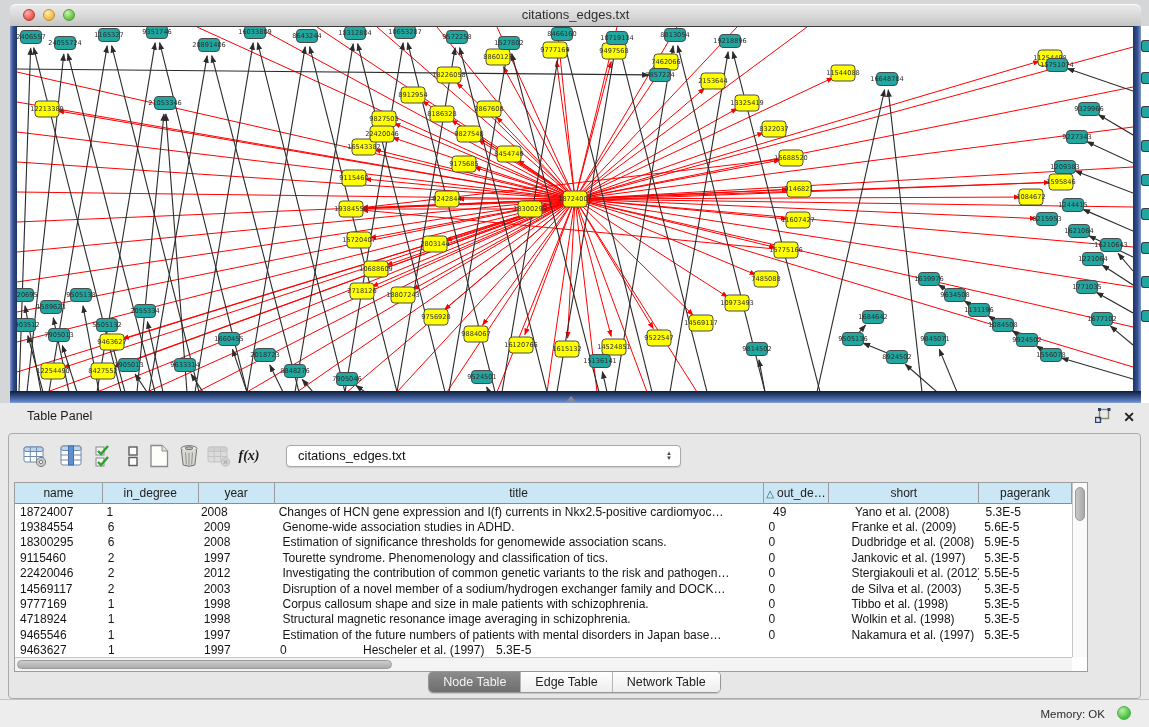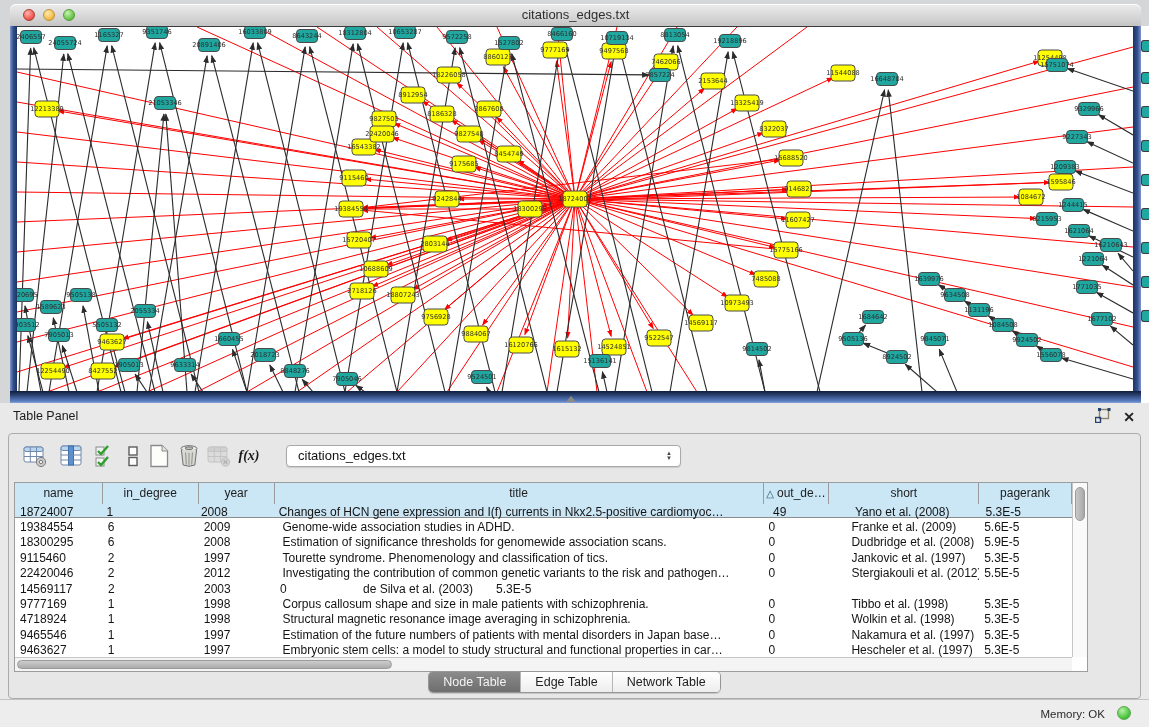--- a/index.html
+++ b/index.html
@@ -31,38 +31,38 @@
   
   .strip{position:absolute;left:1141px;top:26px;width:8px;height:377px;background:#fff;}
   .strip .frag{position:absolute;left:0;width:8px;height:12px;background:#1fa7a0;
     border:1px solid #3c3c3c;border-right:none;border-radius:3px 0 0 3px;box-sizing:border-box;}
   
   .splitter{position:absolute;left:566px;top:396px;width:0;height:0;
     border-left:5px solid transparent;border-right:5px solid transparent;border-bottom:6px solid #8a8a8a;}
   
   .table-panel{position:absolute;left:0;top:403px;width:1149px;height:324px;background:#e9e9e9;}
   .panel-titlebar{position:absolute;left:0;top:0;right:0;height:27px;font-size:12.5px;color:#1c1c1c;}
-  .panel-titlebar .ptitle{position:absolute;left:13px;top:6px;}
+  .panel-titlebar .ptitle{position:absolute;left:27px;top:6px;}
   .panel-actions{position:absolute;right:14px;top:5px;display:flex;gap:12px;align-items:center;}
   .xclose{font-size:14px;font-weight:bold;color:#222;cursor:default;line-height:16px;}
   .panel-body{position:absolute;left:8px;right:8px;top:30px;bottom:28px;
     background:#e7e7e7;border:1px solid #ababab;border-radius:4px;box-sizing:border-box;}
   
   .toolbar{position:absolute;left:4px;top:5px;height:36px;right:10px;}
   .tbtn{position:absolute;top:2px;width:28px;height:30px;display:flex;align-items:center;justify-content:center;}
   .fx{font-family:"Liberation Serif",serif;font-style:italic;font-size:14px;font-weight:bold;color:#1a1a1a;}
   .select{position:absolute;left:273px;top:6px;width:395px;height:22px;background:#fff;
     border:1px solid #a9a9a9;border-radius:4px;box-sizing:border-box;font-size:13px;color:#111;
     line-height:20px;padding-left:11px;box-shadow:0 1px 1px rgba(0,0,0,.12);}
   .select .stepper{position:absolute;right:8px;top:0;height:20px;display:flex;flex-direction:column;
     justify-content:center;font-size:6px;color:#444;line-height:5px;}
   
   .tablewrap{position:absolute;left:5px;top:48px;width:1074px;height:190px;background:#fff;
     border:1px solid #9d9d9d;box-sizing:border-box;}
-  .thead{position:absolute;left:0;top:0;right:15px;height:35px;background:#cbe6f4;
+  .thead{position:absolute;left:0;top:0;right:15px;height:21px;background:#cbe6f4;
     border-bottom:1px solid #8b8b8b;display:flex;box-sizing:border-box;}
   .th{height:21px;line-height:20px;font-size:12px;color:#1d1d1d;text-align:center;
     border-right:1px solid #9b9b9b;box-sizing:border-box;overflow:hidden;white-space:nowrap;}
   .th .sorttri{font-size:10px;margin-right:3px;color:#23576e;}
   .tbody{position:absolute;left:0;top:21px;right:15px;bottom:14px;overflow:hidden;}
   .tr{display:flex;height:15.4px;align-items:center;}
   .td{font-size:12px;color:#141414;white-space:nowrap;overflow:hidden;text-overflow:clip;
     box-sizing:border-box;padding-left:5px;}
   .td.c-3{padding-left:8px;}
   .td.c-5{padding-left:22px;}
@@ -856,20 +856,21 @@
               <div class="td c-2" style="width: 76px;">2012</div>
               <div class="td c-3" style="width: 490px;">Investigating the contribution of common genetic variants to the risk and pathogen…</div>
               <div class="td c-4" style="width: 66px;">0</div>
               <div class="td c-5" style="width: 150px;">Stergiakouli et al. (2012)</div>
               <div class="td c-6" style="width: 93px;">5.5E-5</div>
             </div>
             <div class="tr">
               <div class="td c-0" style="width: 88px;">14569117</div>
               <div class="td c-1" style="width: 96px;">2</div>
               <div class="td c-2" style="width: 76px;">2003</div>
+              <div class="td c-3" style="width: 490px;">Disruption of a novel member of a sodium/hydrogen exchanger family and DOCK…</div>
               <div class="td c-4" style="width: 66px;">0</div>
               <div class="td c-5" style="width: 150px;">de Silva et al. (2003)</div>
               <div class="td c-6" style="width: 93px;">5.3E-5</div>
             </div>
             <div class="tr">
               <div class="td c-0" style="width: 88px;">9777169</div>
               <div class="td c-1" style="width: 96px;">1</div>
               <div class="td c-2" style="width: 76px;">1998</div>
               <div class="td c-3" style="width: 490px;">Corpus callosum shape and size in male patients with schizophrenia.</div>
               <div class="td c-4" style="width: 66px;">0</div>
@@ -891,21 +892,20 @@
               <div class="td c-2" style="width: 76px;">1997</div>
               <div class="td c-3" style="width: 490px;">Estimation of the future numbers of patients with mental disorders in Japan base…</div>
               <div class="td c-4" style="width: 66px;">0</div>
               <div class="td c-5" style="width: 150px;">Nakamura et al. (1997)</div>
               <div class="td c-6" style="width: 93px;">5.3E-5</div>
             </div>
             <div class="tr">
               <div class="td c-0" style="width: 88px;">9463627</div>
               <div class="td c-1" style="width: 96px;">1</div>
               <div class="td c-2" style="width: 76px;">1997</div>
-              <div class="td c-3" style="width: 490px;">Embryonic stem cells: a model to study structural and functional properties in car…</div>
               <div class="td c-4" style="width: 66px;">0</div>
               <div class="td c-5" style="width: 150px;">Hescheler et al. (1997)</div>
               <div class="td c-6" style="width: 93px;">5.3E-5</div>
             </div>
           </div>
         <div class="vsb">
             <div class="thumb"></div>
           </div>
         <div class="hsb">
             <div class="thumb"></div>

